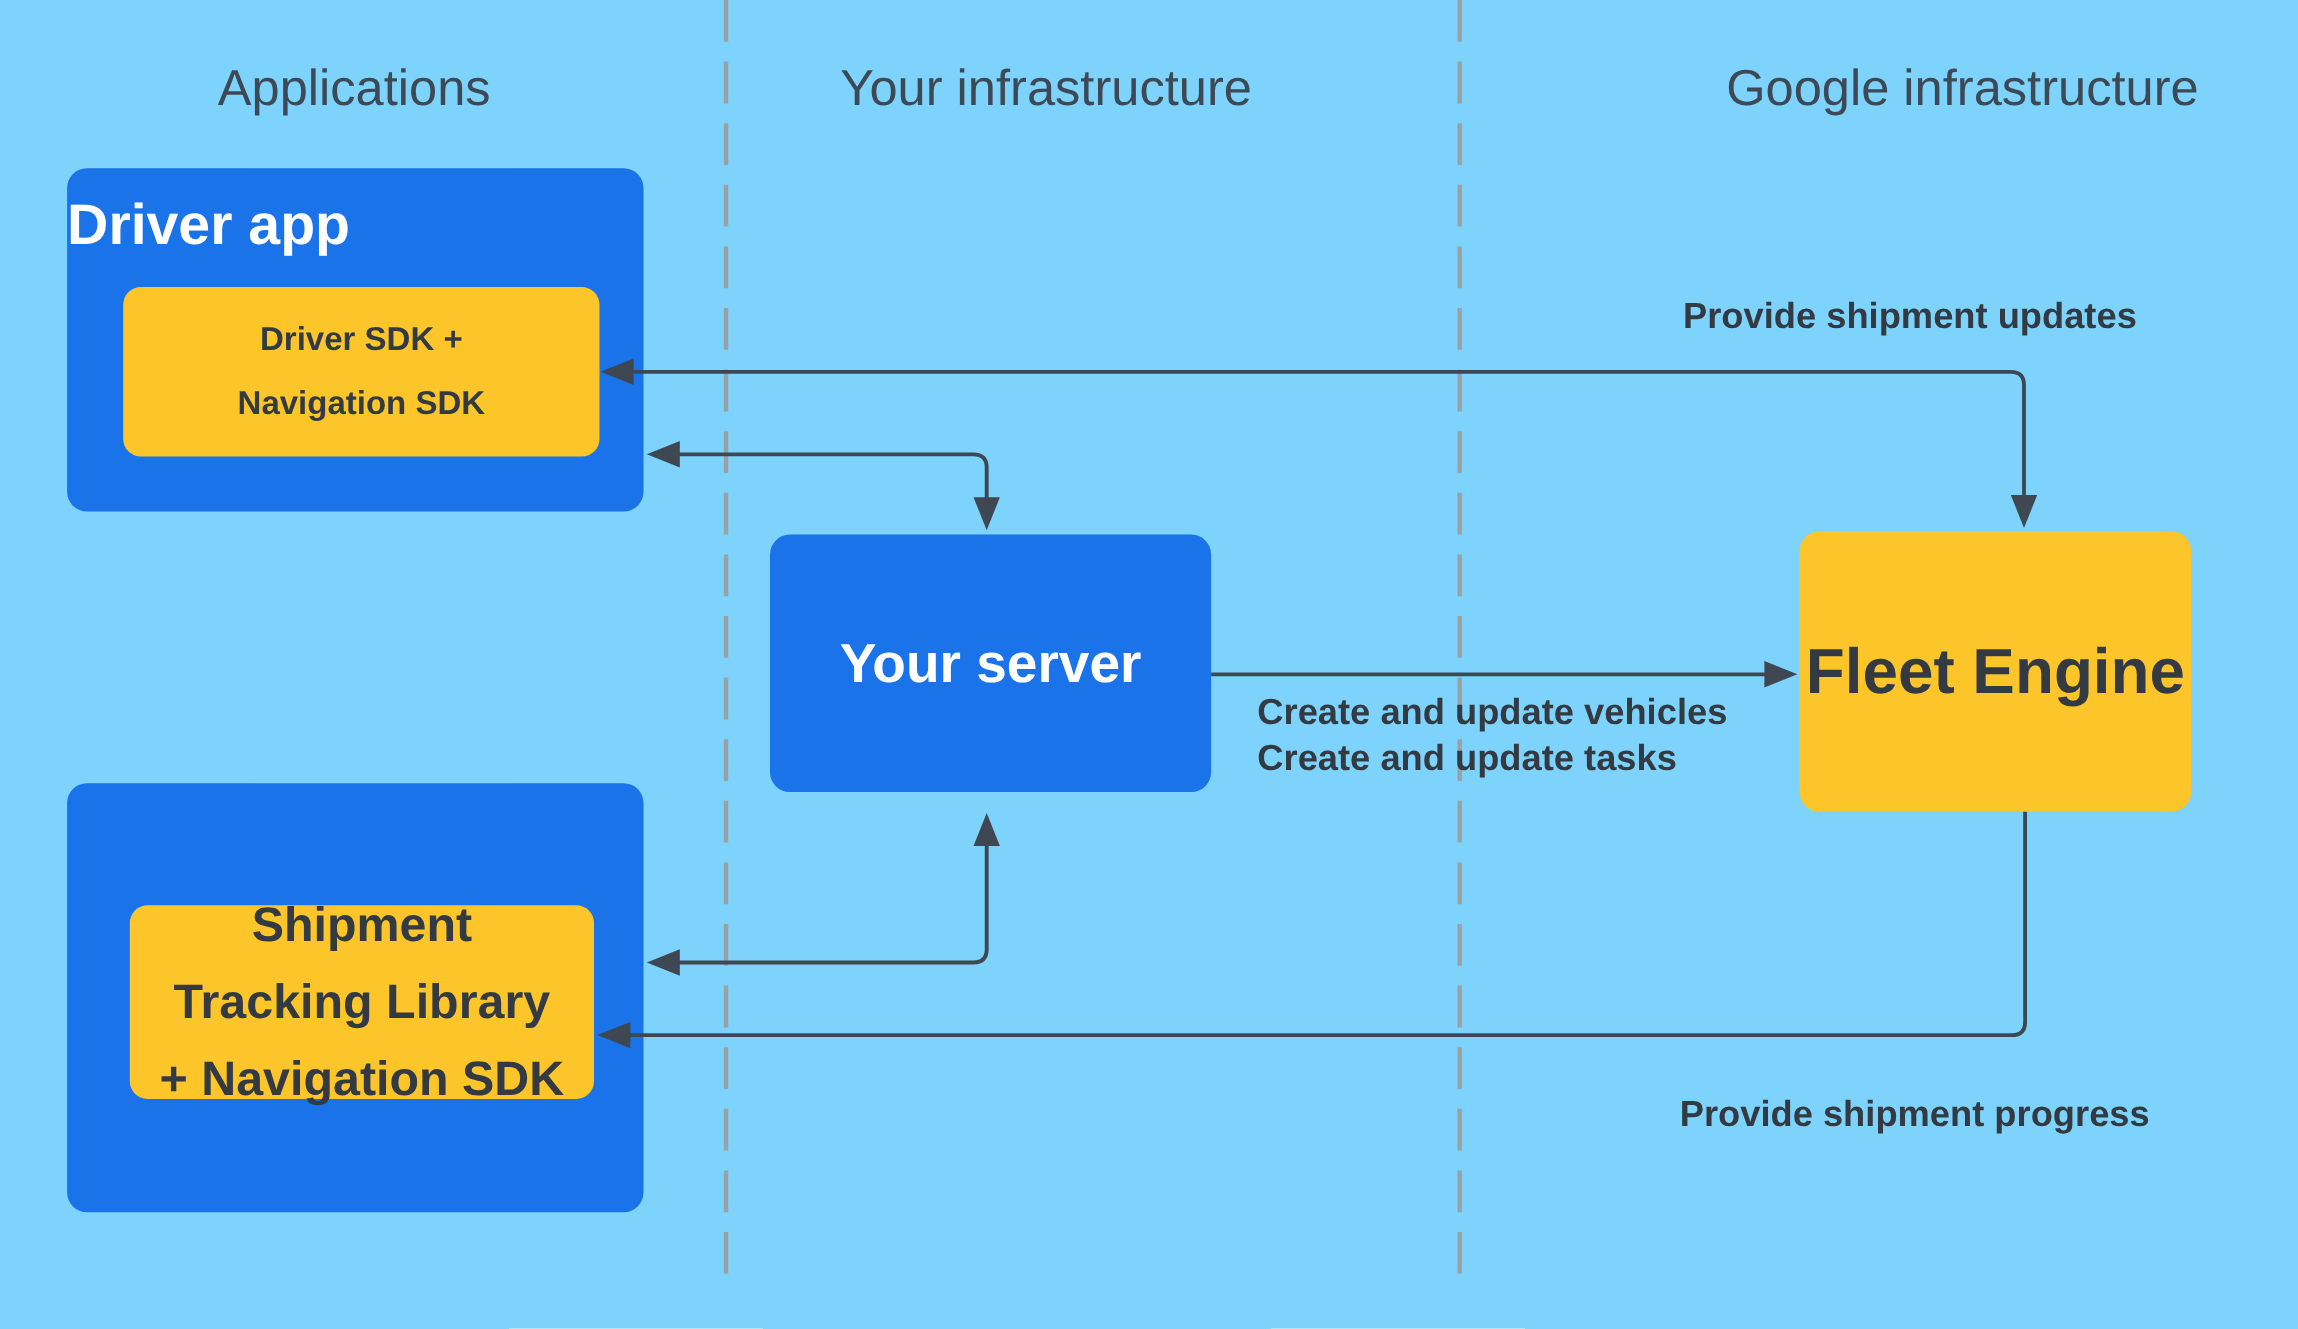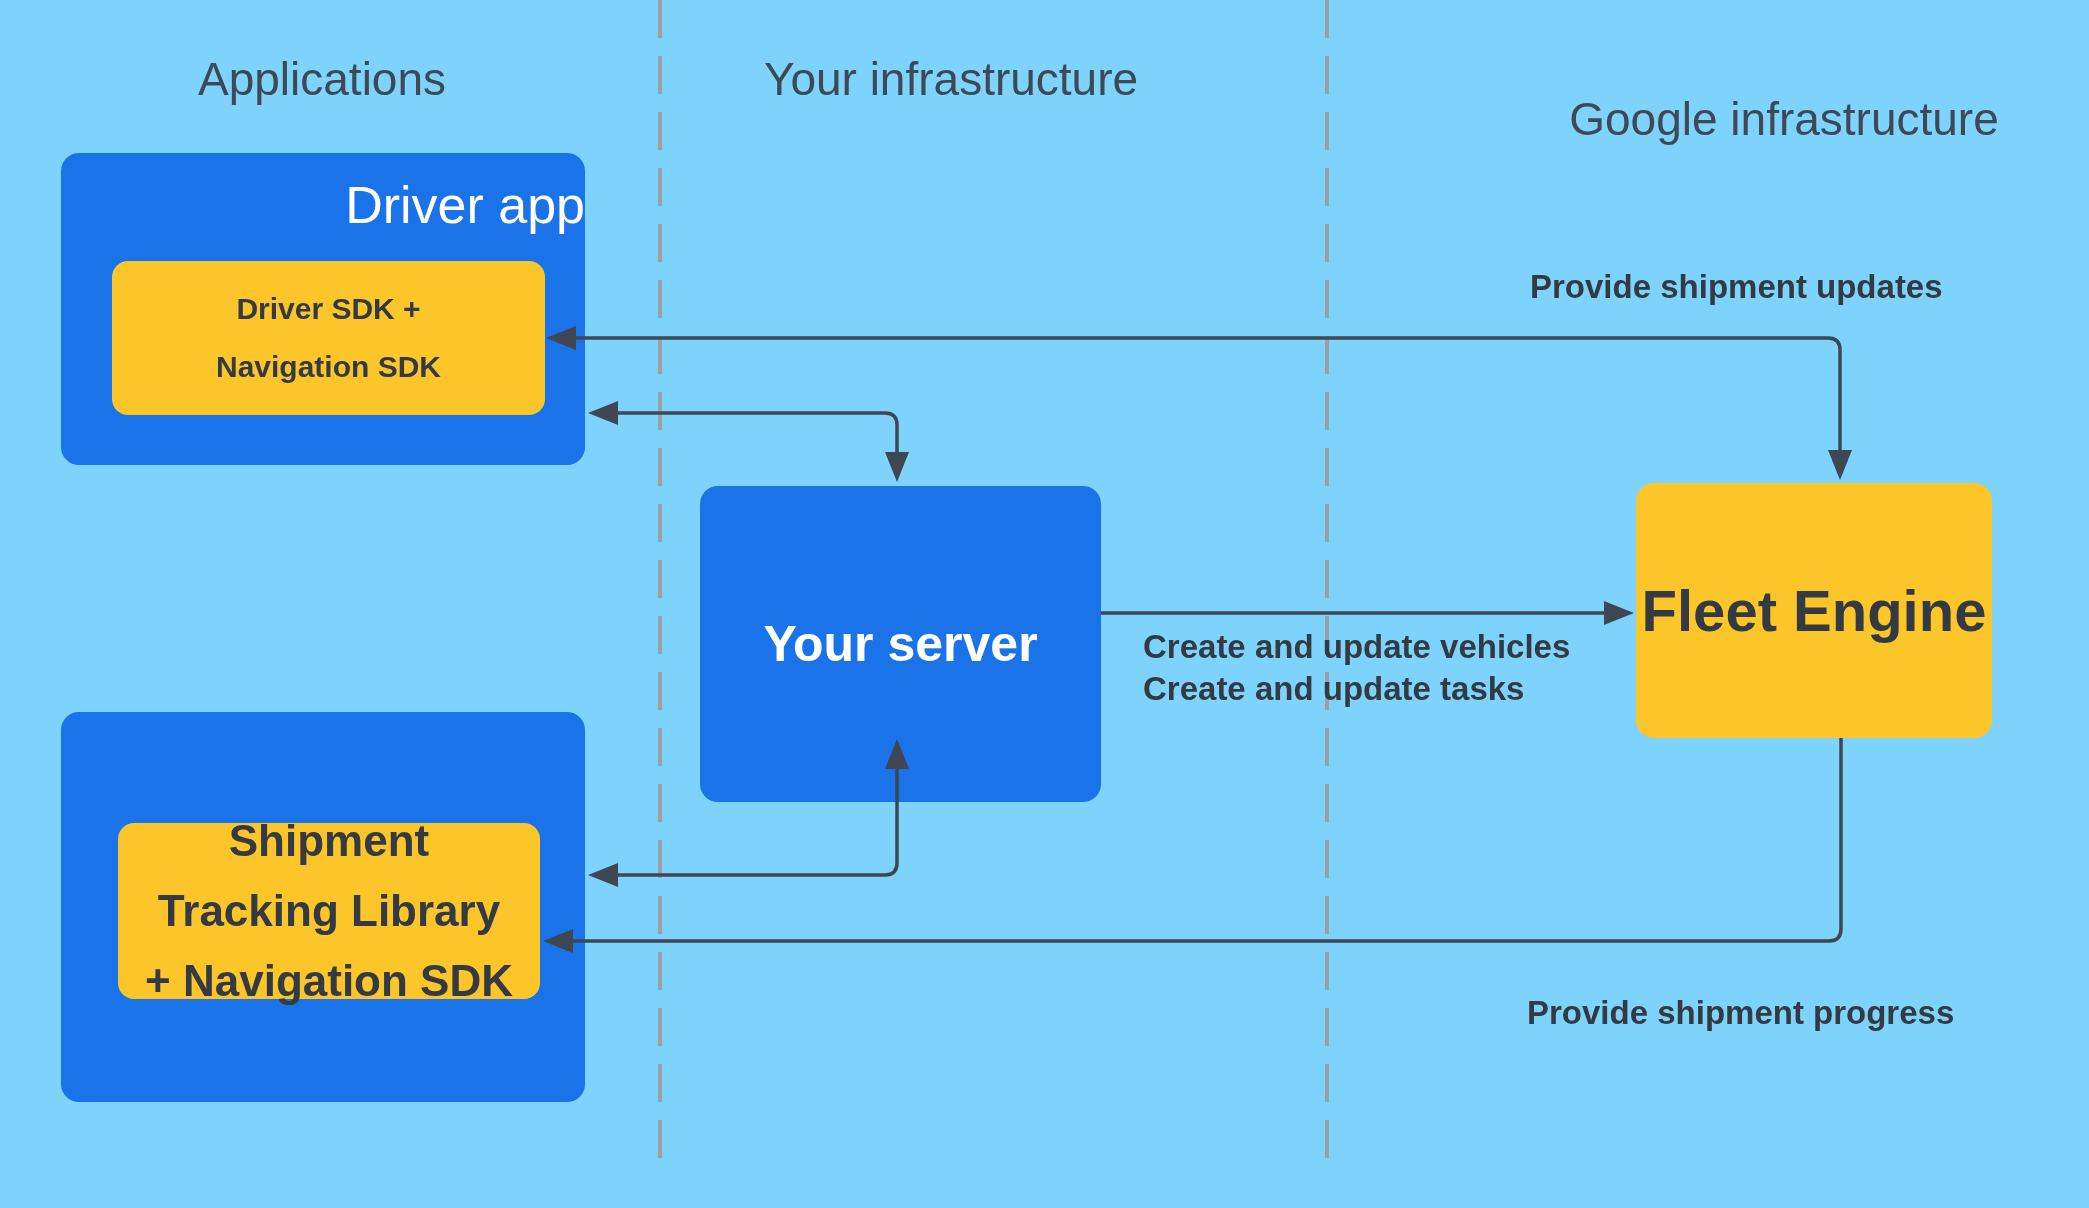--- a/index.html
+++ b/index.html
@@ -10,21 +10,21 @@
     --c-dark:#333a42; --c-header:#3e4956; --c-white:#ffffff;
   }
   .col-header{
     position:absolute;top:52px;transform:translateX(-50%);
     font-size:46px;font-weight:400;color:var(--c-header);white-space:nowrap;
   }
   .box{position:absolute;border-radius:18px;}
   .box.blue{background:var(--c-blue);}
   .box.yellow{background:var(--c-yellow);}
   .box-title{
-    text-align:right;color:var(--c-white);font-weight:400;font-size:52px;
+    text-align:left;color:var(--c-white);font-weight:700;font-size:52px;
     white-space:nowrap;
   }
   #driver-app .box-title{margin-top:22px;}
   #consumer-app .box-title{margin-top:26px;}
   .subbox{
     position:absolute;background:var(--c-yellow);border-radius:16px;
     display:flex;flex-direction:column;justify-content:center;align-items:center;
     color:var(--c-dark);font-weight:700;text-align:center;
   }
   #driver-sdk{left:51px;top:108px;width:433px;height:154px;font-size:30px;line-height:58px;}
@@ -44,31 +44,31 @@
   }
   .float-label .line{display:block;line-height:42px;}
 </style>
 </head>
 <body>
 
 <div class="stage" style="--c-blue: #1a73e8; --c-yellow: #fcc62a; --c-line: #3e4752; --c-dash: #9aa0a6; --c-dark: #333a42; --c-header: #3e4956; --c-white: #ffffff;">
 
   <div class="col-header" style="left:322px;">Applications</div>
   <div class="col-header" style="left:951px;">Your infrastructure</div>
-  <div class="col-header" style="left:1784px;margin-top:40px;">Google infrastructure</div>
+  <div class="col-header" style="left:1784px;">Google infrastructure</div>
 
   <div class="box blue" id="driver-app" style="left:61px;top:153px;width:524px;height:312px;">
     <div class="box-title">Driver app</div>
     <div class="subbox" id="driver-sdk">
       <span>Driver SDK +</span>
       <span>Navigation SDK</span>
     </div>
   </div>
 
-  <div class="box blue" id="your-server" style="left:700px;top:486px;width:401px;height:316px;">
+  <div class="box blue" id="your-server" style="left:700px;top:486px;width:401px;height:234px;">
     <div class="center-label">Your server</div>
   </div>
 
   <div class="box yellow" id="fleet-engine" style="left:1636px;top:483px;width:356px;height:255px;">
     <div class="center-label">Fleet Engine</div>
   </div>
 
   <div class="box blue" id="consumer-app" style="left:61px;top:712px;width:524px;height:390px;">
     <div class="subbox" id="shipment-lib">
       <span>Shipment</span>

